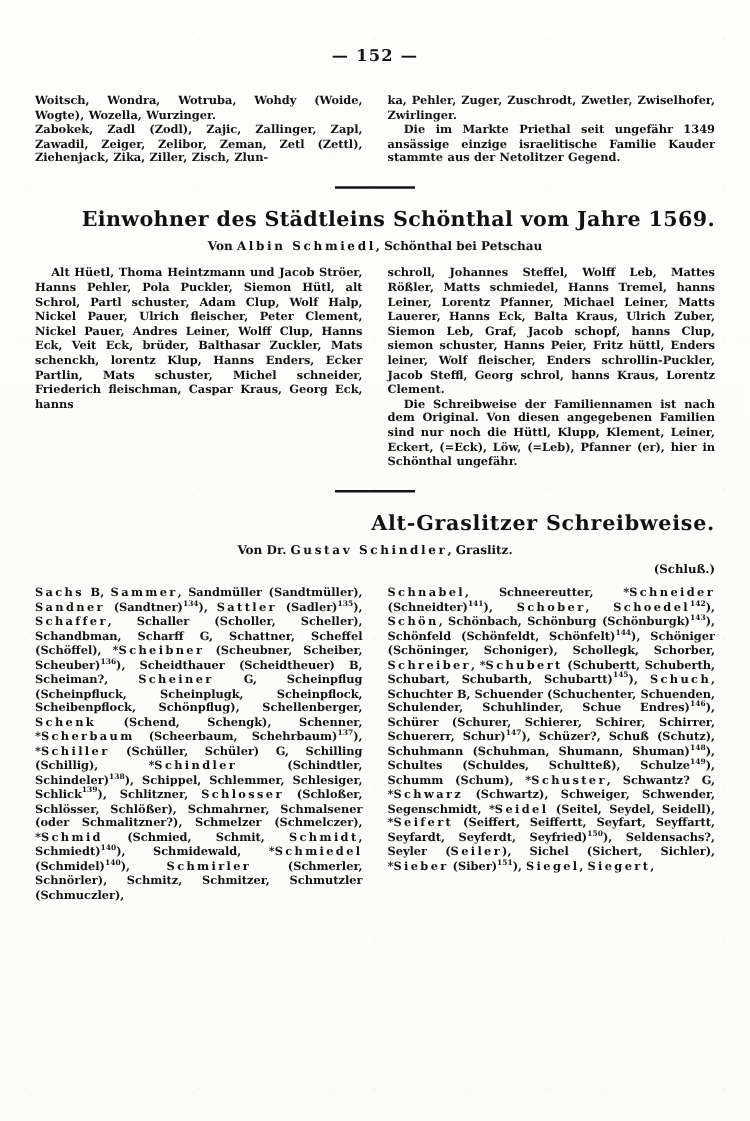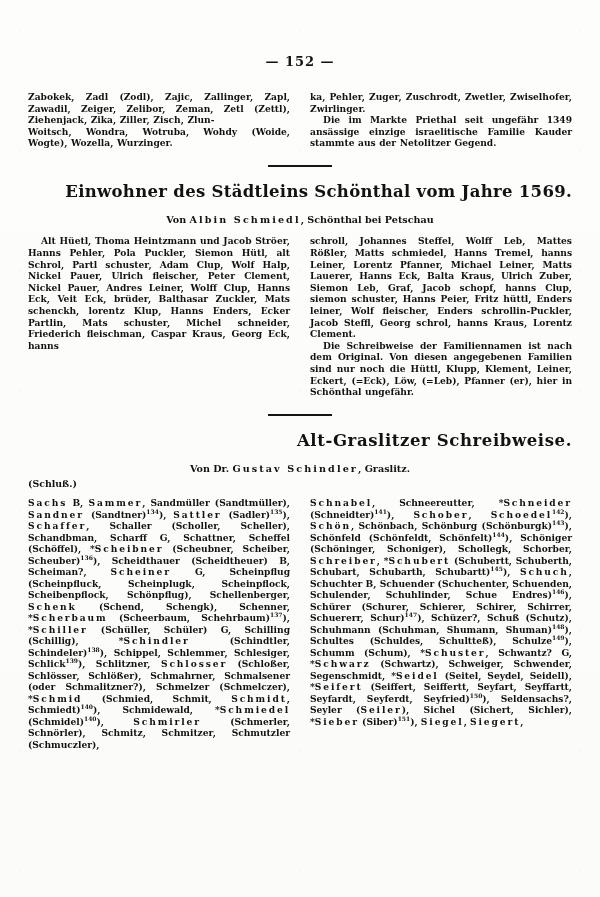--- a/index.html
+++ b/index.html
@@ -19,21 +19,21 @@
   
   .page {
     position: absolute;
     inset: 0;
     background:
       radial-gradient(circle at 14% 26%, rgba(0,0,0,0.022) 0 1px, transparent 1px),
       radial-gradient(circle at 72% 61%, rgba(0,0,0,0.02) 0 1px, transparent 1px),
       radial-gradient(circle at 41% 83%, rgba(0,0,0,0.018) 0 1px, transparent 1px),
       linear-gradient(#fdfdfc, #fbfbf9);
     background-size: 140px 120px, 190px 160px, 110px 150px, 100% 100%;
-    padding: 16px 28px;
+    padding: 0 28px;
     box-sizing: border-box;
   }
 
   .folio {
     text-align: center;
     font-weight: bold;
     font-size: 13px;
     letter-spacing: 1px;
     padding-top: 38px;
     padding-bottom: 22px;
@@ -77,27 +77,27 @@
     margin: 0 0 6px 0;
     letter-spacing: 0.3px;
     font-family: "DejaVu Serif", "Liberation Serif", serif;
   }
   h1.section-title.spaced { letter-spacing: 0.6px; }
 
   .byline {
     font-size: 9.6px;
     text-align: center;
     font-weight: bold;
-    margin: 12px 0 3px 0;
+    margin: 0 0 3px 0;
   }
   .byline .sp { letter-spacing: 2.1px; }
 
   .subnote {
     font-size: 9.4px;
-    text-align: left;
+    text-align: right;
     font-weight: bold;
     margin: 4px 0 8px 0;
   }
   .small-gap { height: 7px; }
 
   
   .name-list {
     font-size: 9.1px;
     line-height: 11.5px;
     text-align: justify;
@@ -120,22 +120,22 @@
 </head>
 <body>
 
 <div class="page">
 
   <div class="folio">— 152 —</div>
 
   <div class="cols">
     <div class="col">
       <div class="body-text">
+        <p>Woitsch, Wondra, Wotruba, Wohdy (Woide, Wogte), Wozella, Wurzinger.</p>
         <p>Zabokek, Zadl (Zodl), Zajic, Zallinger, Zapl, Zawadil, Zeiger, Zelibor, Zeman, Zetl (Zettl), Ziehenjack, Zika, Ziller, Zisch, Zlun-</p>
-        <p>Woitsch, Wondra, Wotruba, Wohdy (Woide, Wogte), Wozella, Wurzinger.</p>
       </div>
     </div>
     <div class="col">
       <div class="body-text">
         <p>ka, Pehler, Zuger, Zuschrodt, Zwetler, Zwiselhofer, Zwirlinger.</p>
         <p class="indent">Die im Markte Priethal seit ungefähr 1349 ansässige einzige israelitische Familie Kauder stammte aus der Netolitzer Gegend.</p>
       </div>
     </div>
   </div>
 

